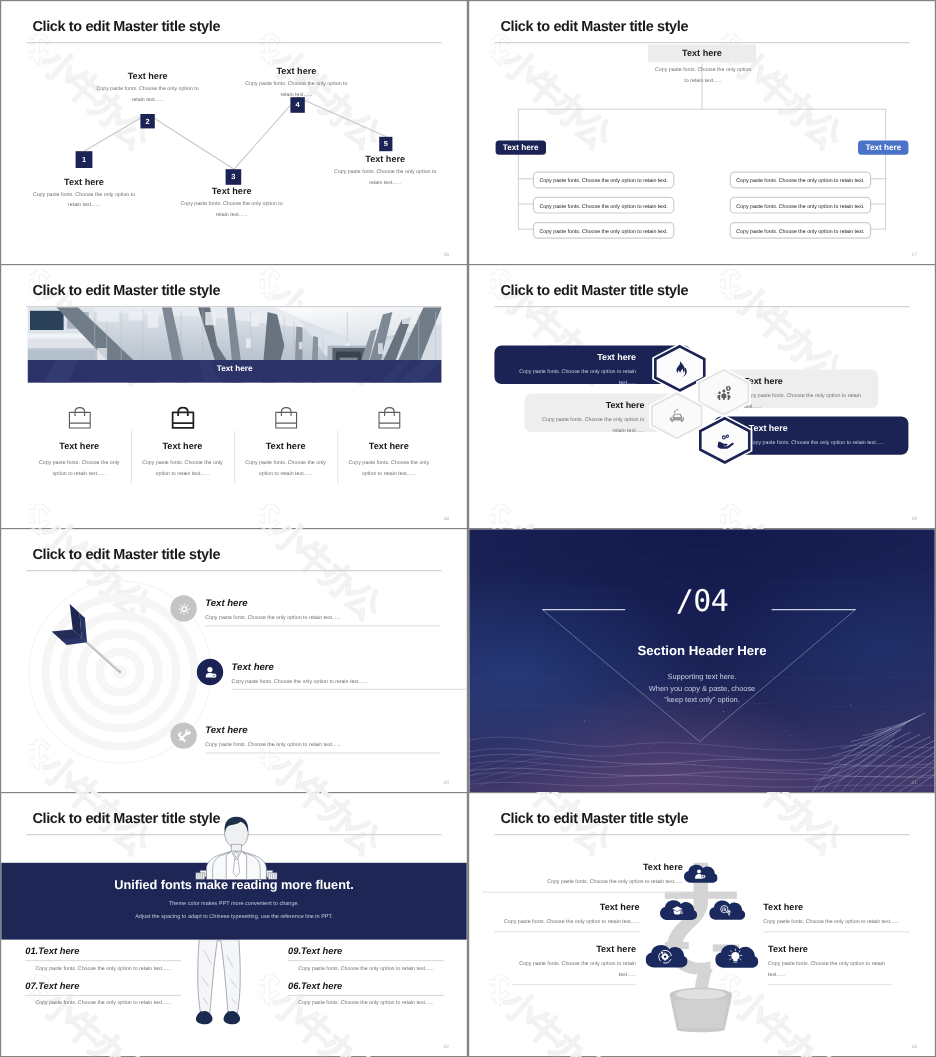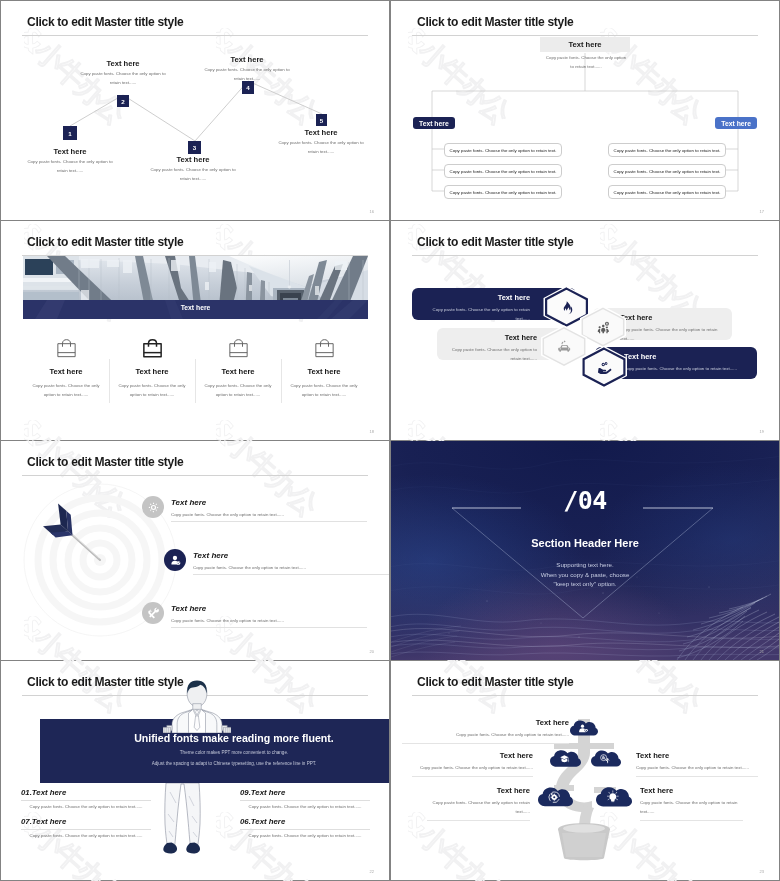--- a/index.html
+++ b/index.html
@@ -20,28 +20,28 @@
 .s2top{position:absolute;left:149px;top:36px;width:90px;height:15px;background:#ececec;display:flex;align-items:center;justify-content:center;font-size:7.6px;font-weight:bold;color:#1a1a1a;}
 .s2topbody{position:absolute;left:154px;top:52px;width:82px;font-size:4.4px;line-height:2.1;color:#6f6f6f;text-align:center;}
 .s2pill{position:absolute;height:12px;border-radius:3px;display:flex;align-items:center;justify-content:center;font-size:6.8px;font-weight:bold;color:#fff;padding:0 6px;}
 .s2pill-dark{left:22px;top:116px;background:#1b2254;}
 .s2pill-blue{right:22px;top:116px;background:#4a72c8;}
 .cloud{position:absolute;width:31px;height:19px;z-index:2;}
 .s8item{position:absolute;}
 .s8h{font-size:7.6px;font-weight:bold;color:#141414;}
 .s8b{font-size:4.4px;color:#6f6f6f;line-height:2.0;margin-top:4px;}
 .s8rule{height:0.7px;background:#e4e4e4;margin-top:3px;}
-.s7banner{position:absolute;left:0;top:58px;width:388px;height:64px;background:#1e2656;z-index:2;text-align:center;padding-top:13px;margin-left:39px;}
+.s7banner{position:absolute;left:0;top:58px;width:388px;height:64px;background:#1e2656;z-index:2;text-align:center;padding-top:13px;}
 .s7bh{font-size:10.6px;font-weight:bold;color:#fff;}
 .s7bl{font-size:4.6px;color:#c3c7d8;margin-top:6px;}
 .s7item{position:absolute;width:130px;}
 .s7h{font-size:7.8px;font-weight:bold;font-style:italic;color:#141414;text-align:left;}
 .s7rule{width:130px;height:0.7px;background:#dedede;margin-top:3px;}
 .s7b{font-size:4.4px;color:#6f6f6f;margin-top:3px;text-align:center;}
-.s6num{position:absolute;left:0;top:45px;width:388px;text-align:center;font-family:"DejaVu Sans Mono","Liberation Mono",monospace;font-size:25px;font-weight:bold;color:#fff;letter-spacing:-0.5px;}
+.s6num{position:absolute;left:0;top:45px;width:388px;text-align:center;font-family:"DejaVu Sans Mono","Liberation Mono",monospace;font-size:25px;font-weight:normal;color:#fff;letter-spacing:-0.5px;}
 .s6head{position:absolute;left:0;top:96px;width:388px;text-align:center;font-size:11px;font-weight:bold;color:#fff;}
 .s6sub{position:absolute;left:0;top:120px;width:388px;text-align:center;font-size:6.2px;color:#c7cde2;}
 .s6sub2{top:130px;}
 .s6sub3{top:139px;}
 .s5row{position:absolute;}
 .s5circ{position:absolute;left:0;top:0;width:22px;height:22px;border-radius:50%;background:#c4c4c4;display:flex;align-items:center;justify-content:center;}
 .s5circ.dkc{background:#1b2254;}
 .s5circ svg{width:13px;height:13px;}
 .s5h{position:absolute;left:29px;top:2px;font-size:8px;font-weight:bold;font-style:italic;color:#141414;white-space:nowrap;}
 .s5b{position:absolute;left:29px;top:16px;font-size:4.4px;color:#6f6f6f;white-space:nowrap;}

